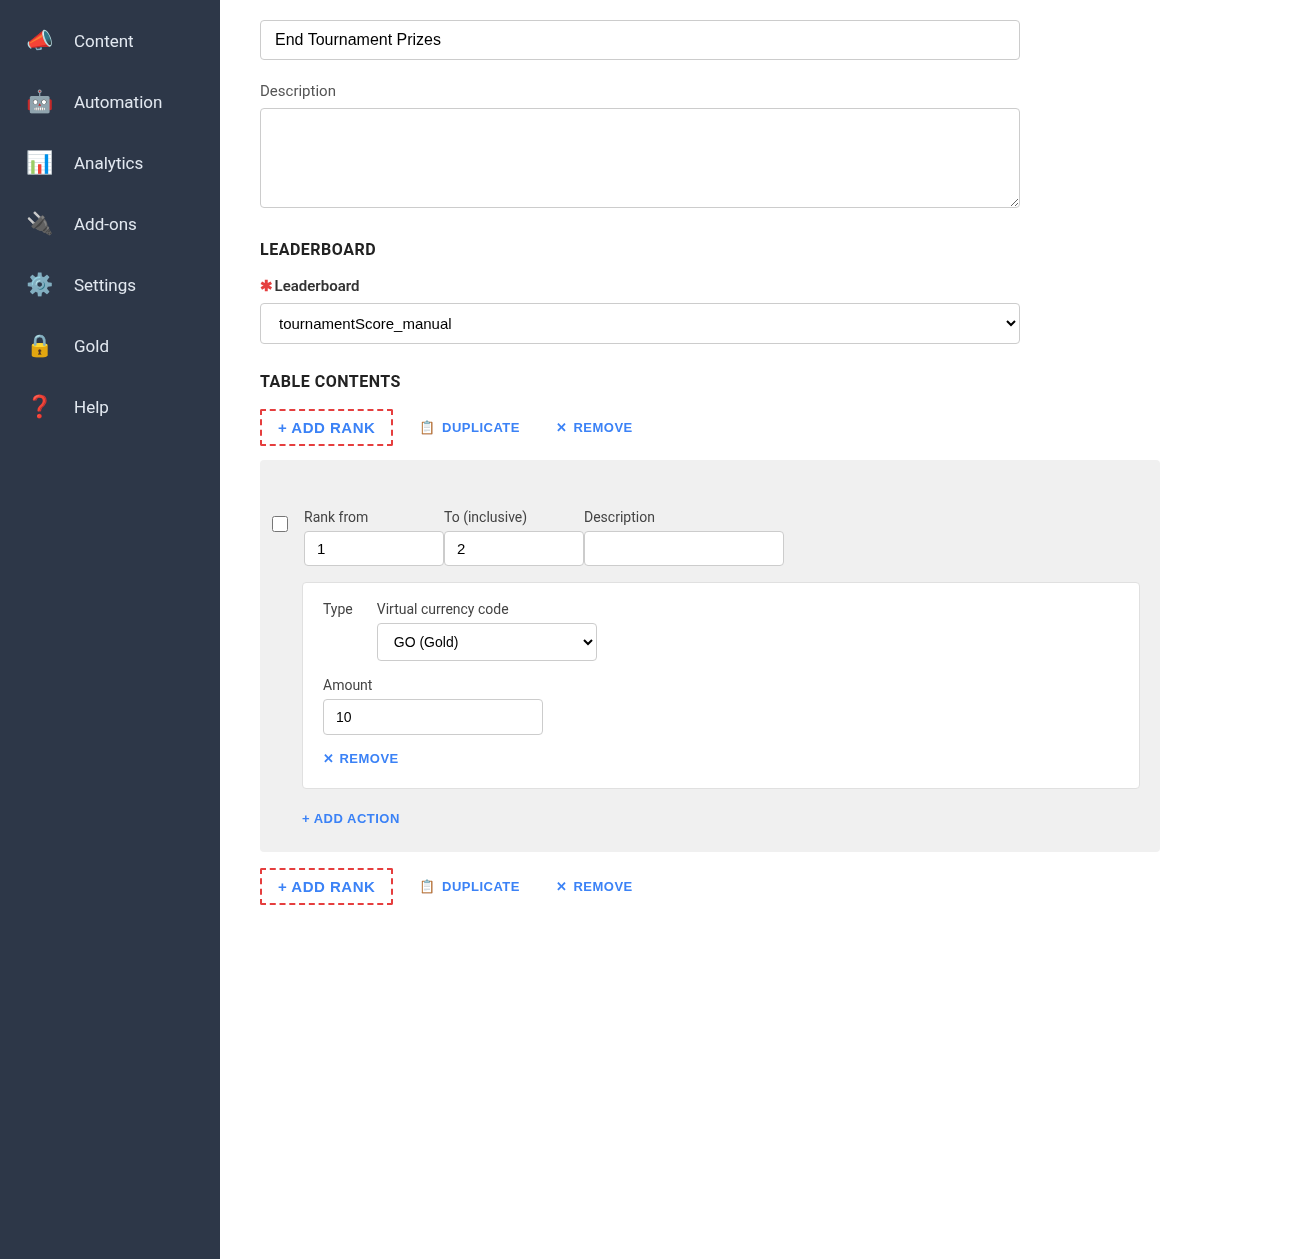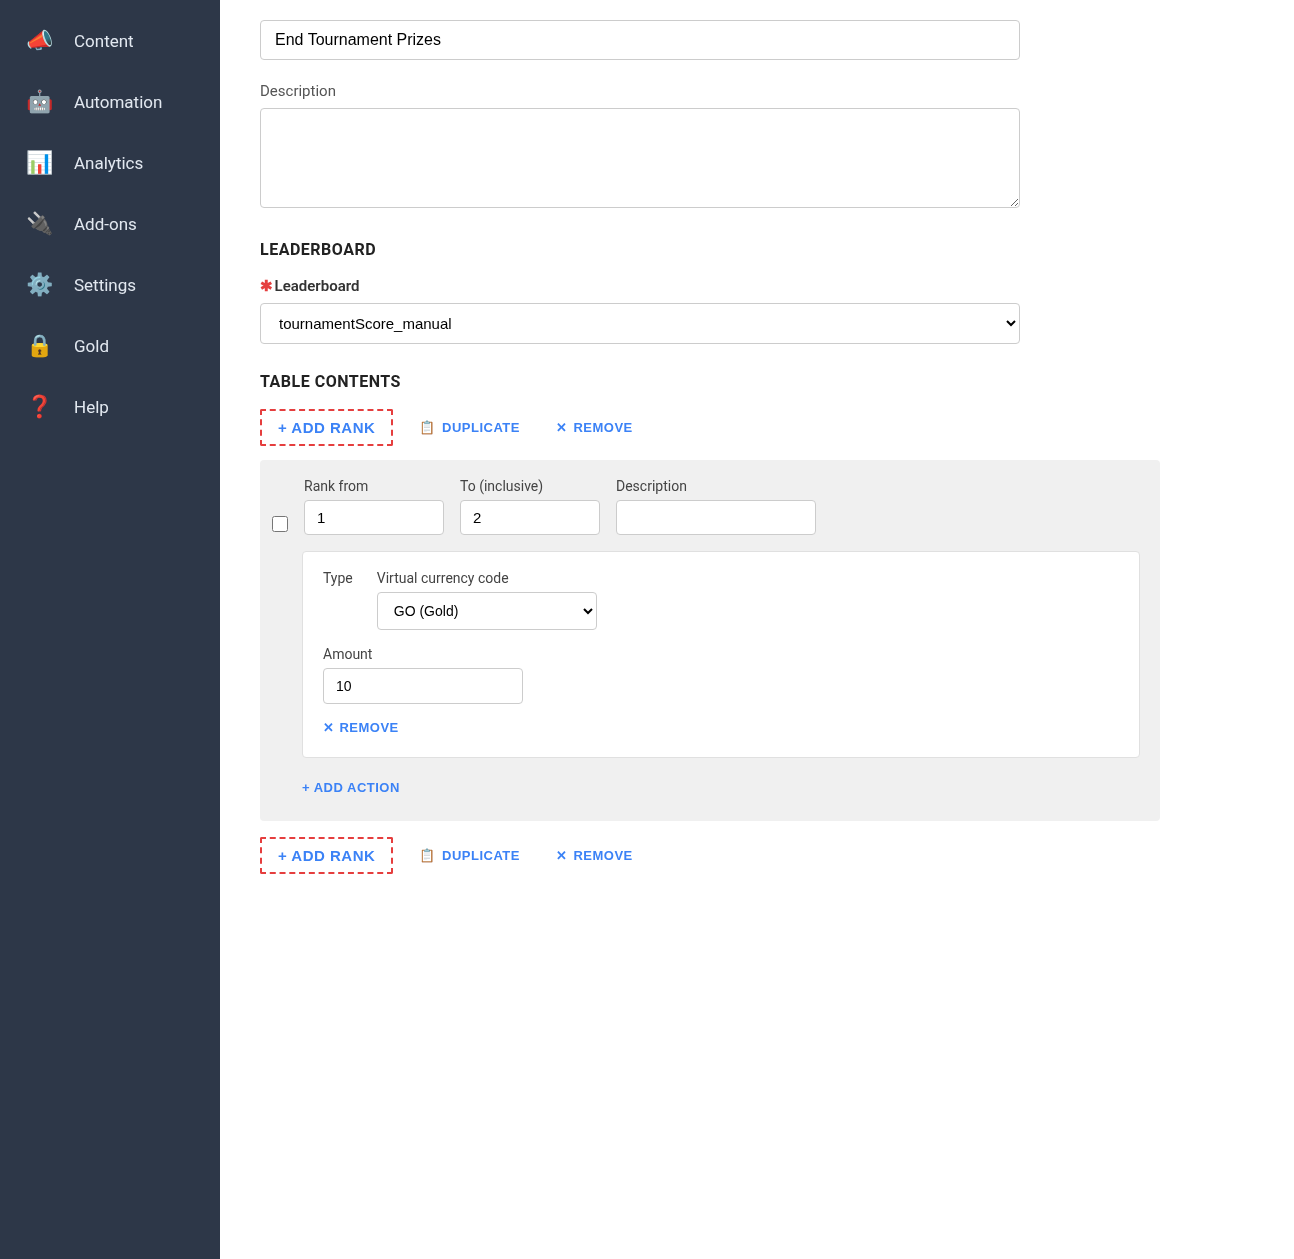--- a/index.html
+++ b/index.html
@@ -181,22 +181,22 @@
 
     .rank-checkbox {
       margin-top: 38px;
       width: 16px;
       height: 16px;
       cursor: pointer;
     }
 
     .rank-fields {
       display: flex;
-      gap: 16px;
       flex: 1;
+      margin-top: 31px;
     }
 
     .field-group {
       display: flex;
       flex-direction: column;
       gap: 6px;
     }
 
     .field-group label {
       font-size: 14px;
@@ -250,21 +250,21 @@
       width: 220px;
     }
 
     .amount-input {
       padding: 9px 12px;
       border: 1px solid #ccc;
       border-radius: 4px;
       font-size: 14px;
       background: #fff;
       outline: none;
-      width: 200px;
+      width: 220px;
     }
 
     .remove-btn {
       display: flex;
       align-items: center;
       gap: 5px;
       background: transparent;
       border: none;
       color: #3b82f6;
       font-size: 13px;

